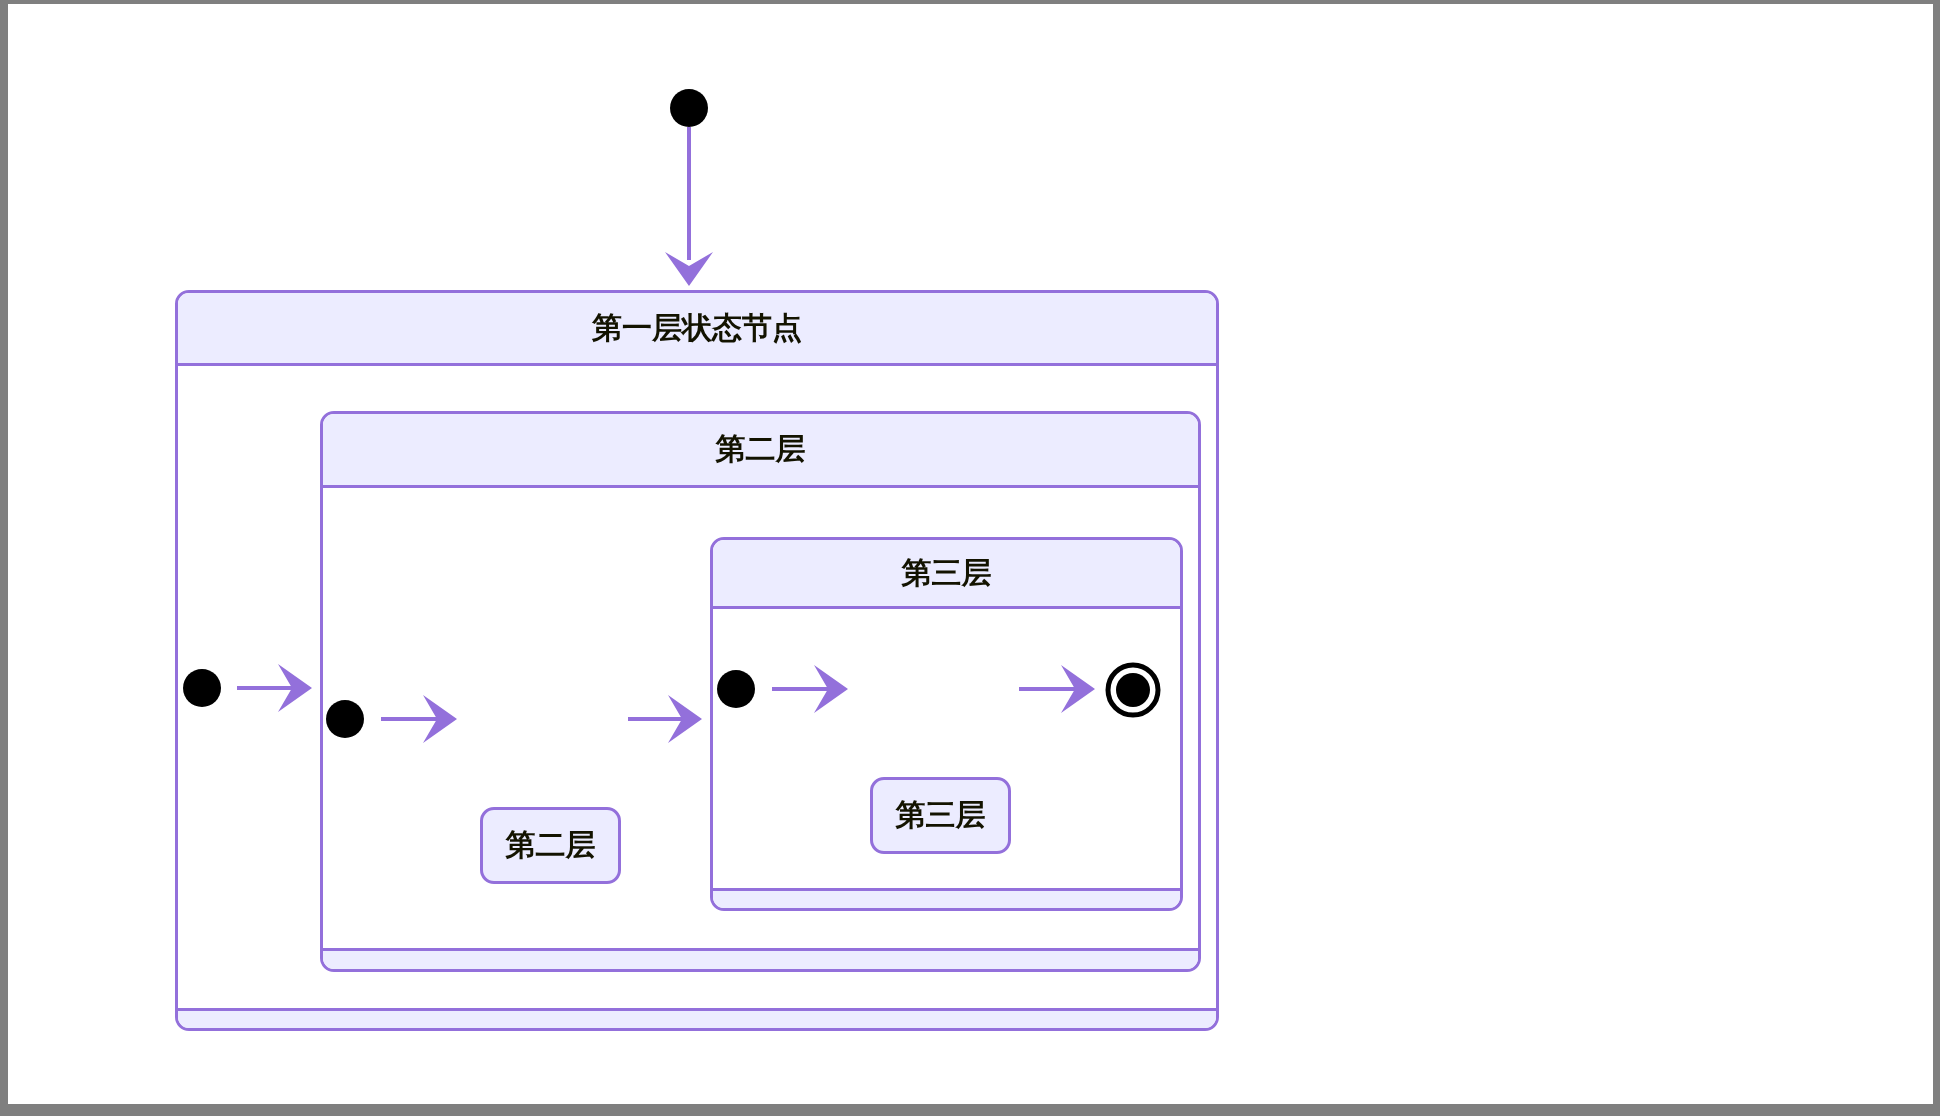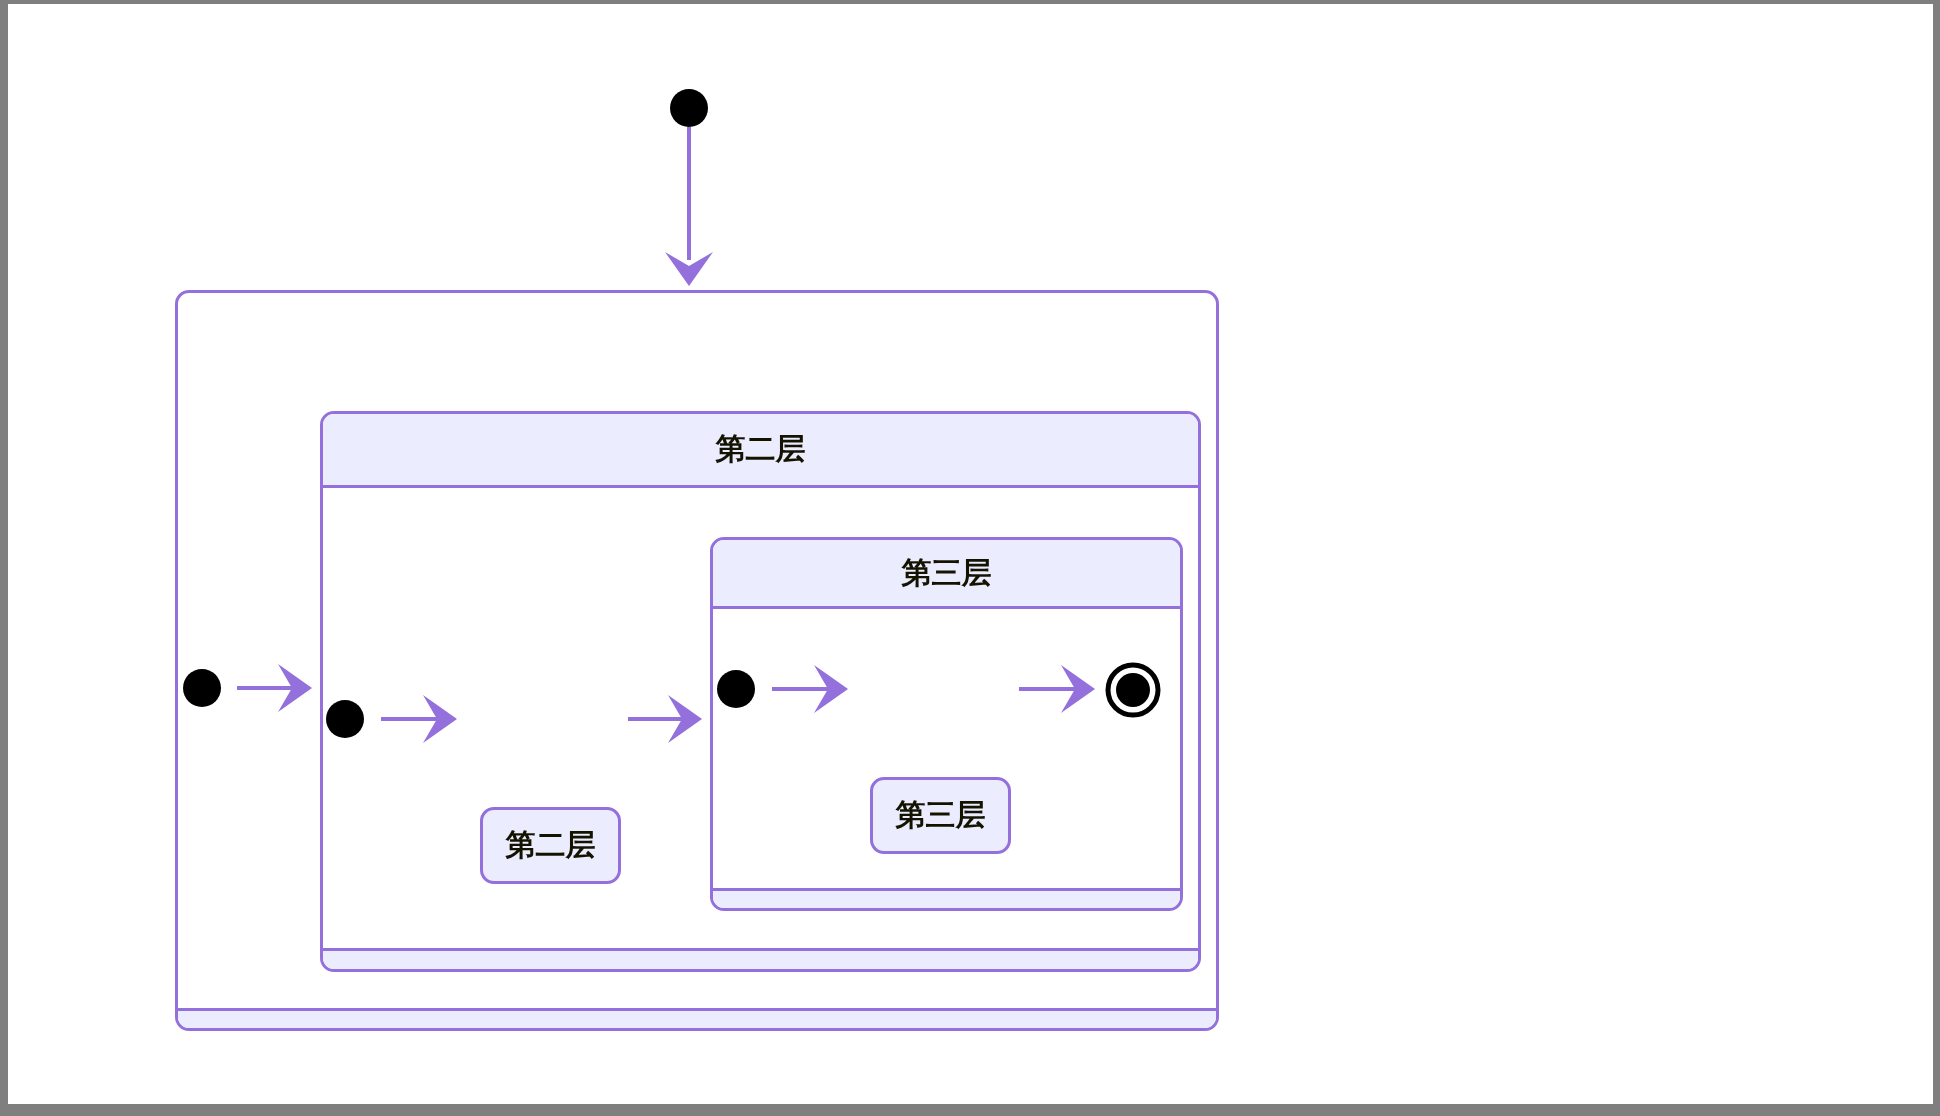--- a/index.html
+++ b/index.html
@@ -60,20 +60,23 @@
   #node-l3{left:862px;top:773px;width:141px;height:77px;}
   
   svg.edges{position:absolute;left:0;top:0;width:100%;height:100%;pointer-events:none;}
 </style>
 </head>
 <body>
 
 <div class="canvas">
 
   <div class="composite" id="layer1">
+    <div class="hdr">
+      <span>第一层状态节点</span>
+    </div>
     <div class="ftr"></div>
   </div>
 
   <div class="composite" id="layer2">
     <div class="hdr">
       <span>第二层</span>
     </div>
     <div class="ftr"></div>
   </div>
 

